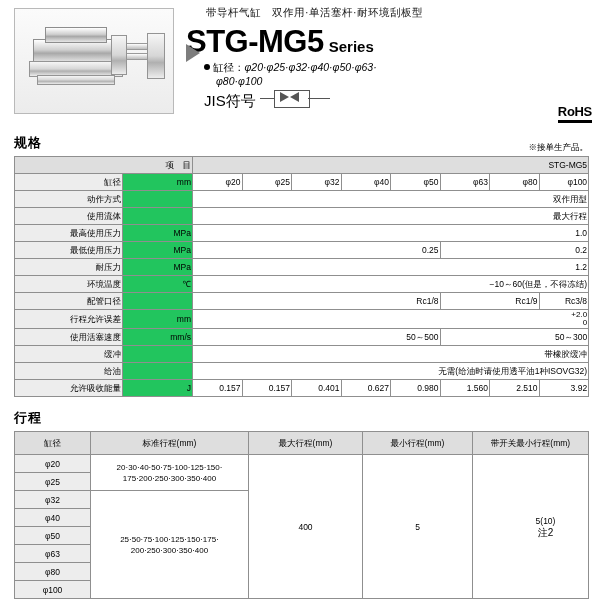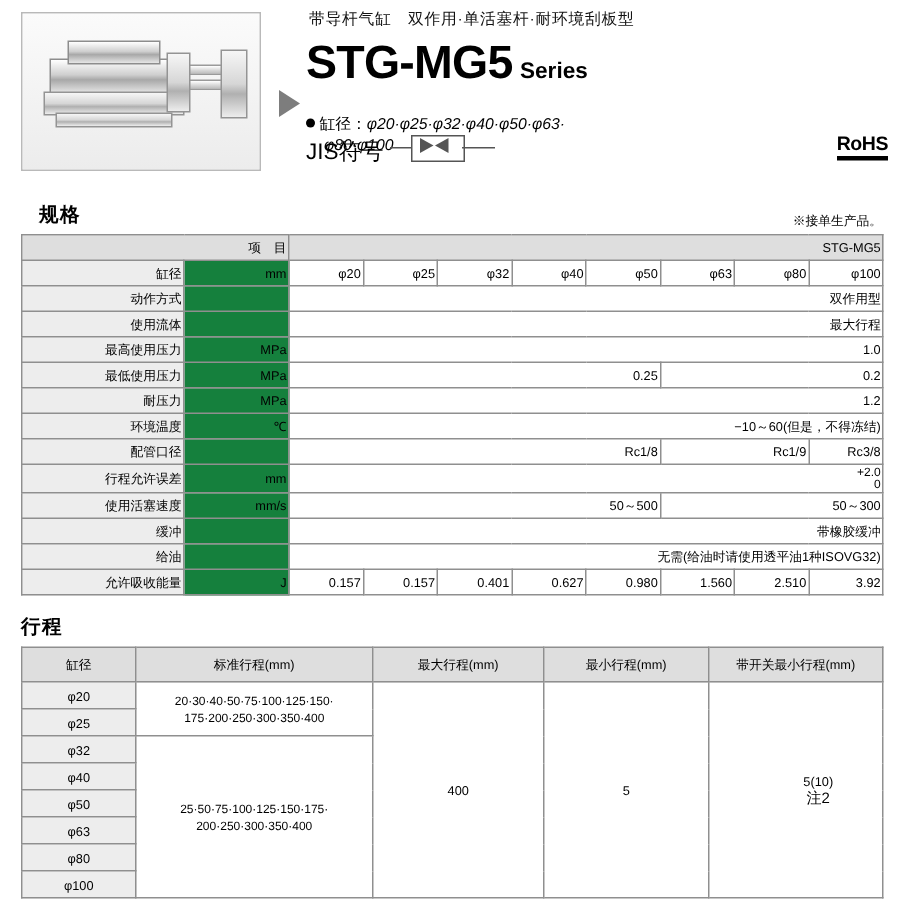--- a/index.html
+++ b/index.html
@@ -66,37 +66,36 @@
     right: 20px;
   }
   .top-cn {
     font-size: 10.5px;
     letter-spacing: 0.5px;
     margin-left: 20px;
     color: #111;
   }
   .model-line {
     margin-top: 4px;
-    margin-left: 18px;
     white-space: nowrap;
   }
   .model-name {
     font-size: 31px;
     font-weight: bold;
     letter-spacing: -0.5px;
     font-family: "Liberation Sans", sans-serif;
   }
   .series-word {
     font-size: 15px;
     font-weight: bold;
     margin-left: 5px;
   }
   .bore-wrap {
     position: relative;
-    margin-top: 16px;
+    margin-top: 0;
     margin-left: 18px;
     font-size: 10.5px;
     line-height: 14px;
   }
   .bore-arrow {
     position: absolute;
     left: -18px;
     top: -16px;
     width: 0; height: 0;
     border-left: 14px solid #7d7d7d;
@@ -139,21 +138,21 @@
     background: #555;
   }
   .jis-symbol .jtri {
     position: absolute;
     width: 0; height: 0;
   }
 
   .rohs {
     position: absolute;
     right: 8px;
-    top: 88px;
+    top: 104px;
     text-align: center;
   }
   .rohs-text {
     font-size: 13px;
     font-weight: bold;
     letter-spacing: -0.3px;
   }
   .rohs-bar {
     width: 34px;
     height: 3px;
@@ -194,21 +193,21 @@
   .spec-table .hdr {
     background: #dedede;
     font-weight: normal;
   }
   .lbl {
     background: #ededed;
     text-align: left;
     padding-left: 4px;
   }
   .unit {
-    background: #15803d;
+    background: #22c55e;
     text-align: right;
     padding-right: 4px;
   }
 
   .stroke-table {
     margin-left: 14px;
     width: 574px;
   }
   .stroke-table td, .stroke-table th {
     border: 1px solid #8f8f8f;
@@ -271,21 +270,21 @@
         <span class="jtri" style="left:30px; top:6px; border-right:9px solid #555; border-top:5px solid transparent; border-bottom:5px solid transparent;"></span>
       </span>
     </div>
 
     <div class="rohs">
       <div class="rohs-text">RoHS</div>
       <div class="rohs-bar"></div>
     </div>
   </div>
 
-  <div style="position:relative;padding-left:12px;">
+  <div style="position:relative;">
     <div class="sec-title">规格</div>
     <div class="note-right" style="top:8px;">※接单生产品。</div>
   </div>
 
   <table class="spec-table">
     <colgroup>
       <col style="width:108px">
       <col style="width:70px">
       <col span="8" style="width:49.5px">
     </colgroup>

